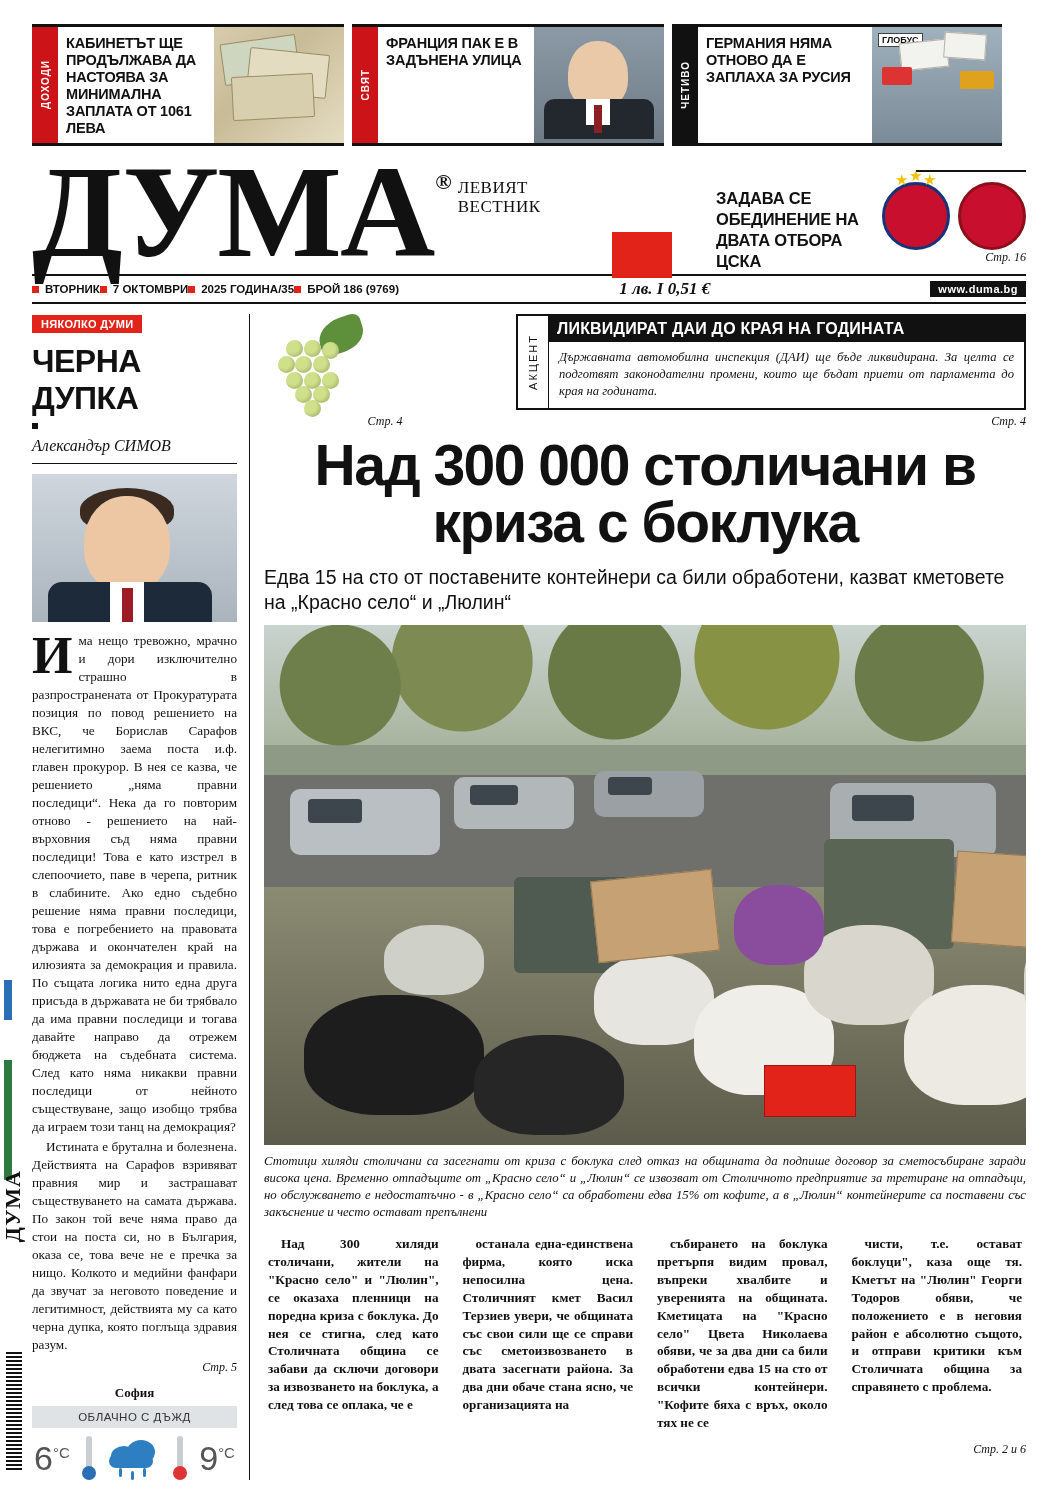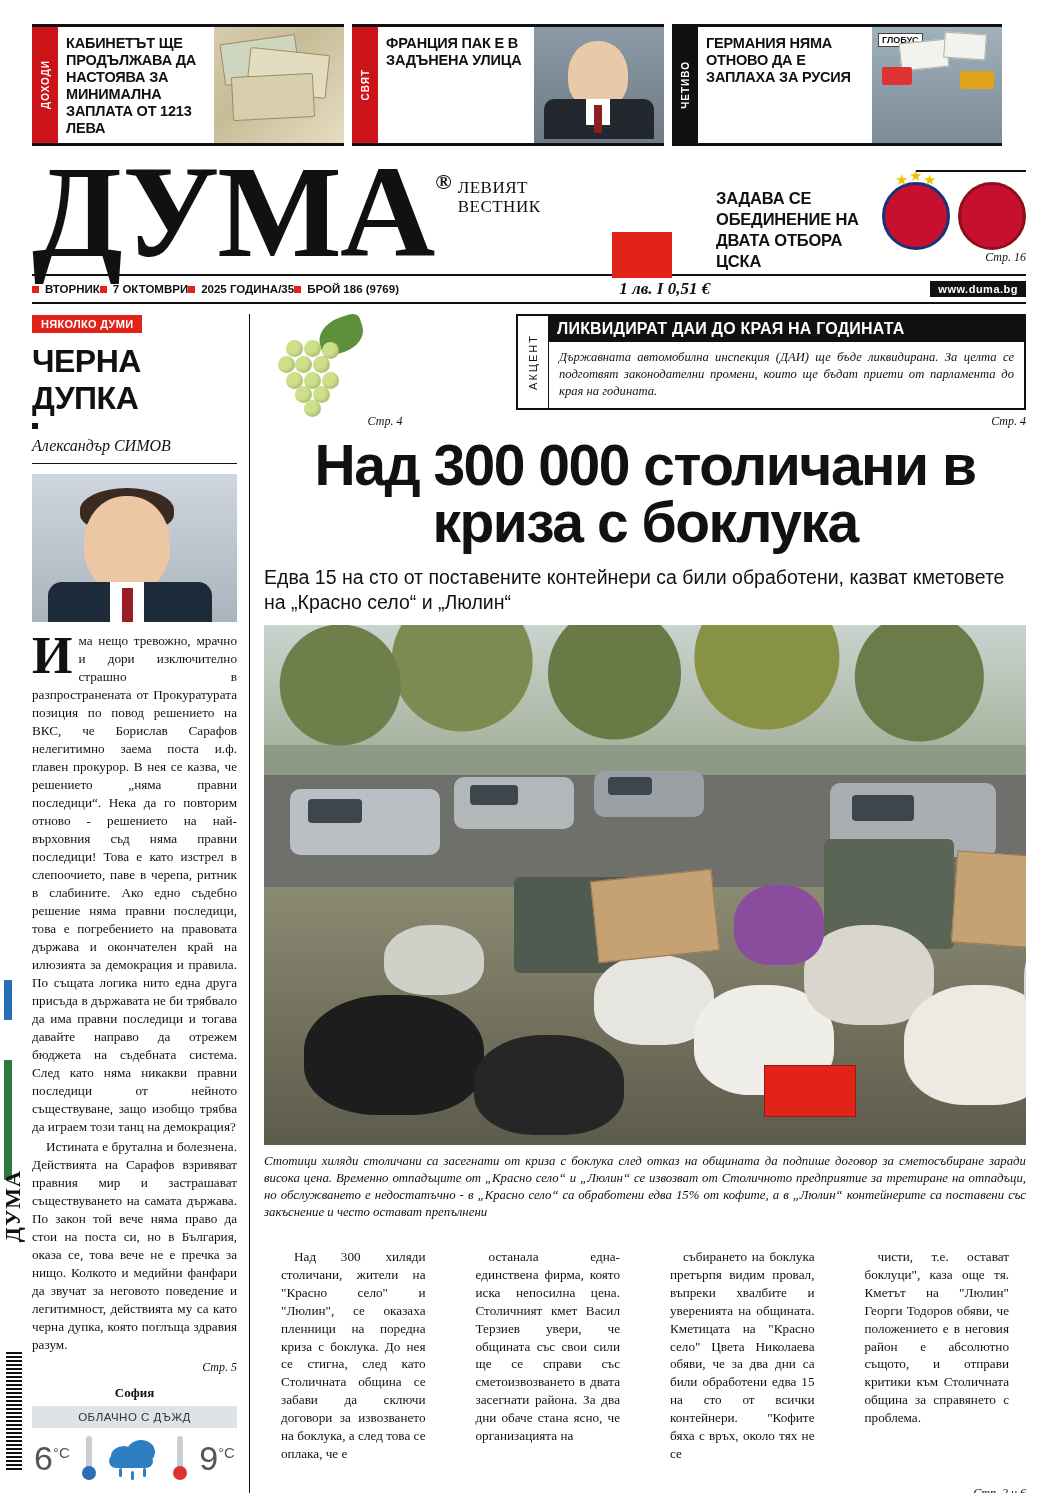--- a/index.html
+++ b/index.html
@@ -131,21 +131,21 @@
   .win{position:absolute;background:#3c464c;border-radius:4px;}
   .bin{position:absolute;background:#4f5a50;border-radius:6px;}
   .bin1{left:250px;top:252px;width:120px;height:96px;}
   .bin2{left:560px;top:214px;width:130px;height:110px;background:#5a6556;}
   .bag{position:absolute;border-radius:46% 46% 40% 40%;}
   .box{position:absolute;background:#c6a173;border:1px solid #9a7a52;}
   .cap{font-style:italic;font-size:12.8px;line-height:1.33;margin-top:8px;text-align:justify;}
 
   .cols3{display:flex;gap:16px;margin-top:10px;}
   .cols3 .c{flex:1;font-size:13.2px;line-height:1.36;text-align:justify;}
-  .cols3 .c p{margin:17px;text-indent:13px;}
+  .cols3 .c p{margin:4px;text-indent:13px;font-weight:bold;}
   .str-bottom{text-align:right;font-style:italic;font-size:12px;margin-top:6px;}
 
   
   .spine{position:absolute;left:0;top:980px;width:26px;height:300px;}
   .spine .blue{position:absolute;left:4px;top:0;width:8px;height:40px;background:#2a6fb5;}
   .spine .green{position:absolute;left:4px;top:80px;width:8px;height:120px;background:#2f7a3e;}
   .spine .vtext{position:absolute;left:0;top:190px;font-family:"Liberation Serif",serif;font-weight:bold;font-size:22px;writing-mode:vertical-rl;transform:rotate(180deg);color:#111;letter-spacing:1px;}
   .barcode{position:absolute;left:6px;top:1352px;width:16px;height:120px;background:repeating-linear-gradient(180deg,#111 0 2px,#fff 2px 4px);}
 </style>
 </head>
@@ -159,21 +159,21 @@
     <div class="vtext">ДУМА</div>
   </div>
   <div class="barcode"></div>
 
   <div class="teasers">
 
     <div class="teaser t1">
       <div class="tlabel">
           <span>ДОХОДИ</span>
         </div>
-      <div class="ttext">КАБИНЕТЪТ ЩЕ ПРОДЪЛЖАВА ДА НАСТОЯВА ЗА МИНИМАЛНА ЗАПЛАТА ОТ 1213 ЛЕВА</div>
+      <div class="ttext">КАБИНЕТЪТ ЩЕ ПРОДЪЛЖАВА ДА НАСТОЯВА ЗА МИНИМАЛНА ЗАПЛАТА ОТ 1061 ЛЕВА</div>
       <div class="timg money">
         <div class="money-note m1"></div>
           <div class="money-note m2"></div>
           <div class="money-note m3"></div>
       </div>
     </div>
 
     <div class="teaser t2">
       <div class="tlabel">
           <span>СВЯТ</span>

